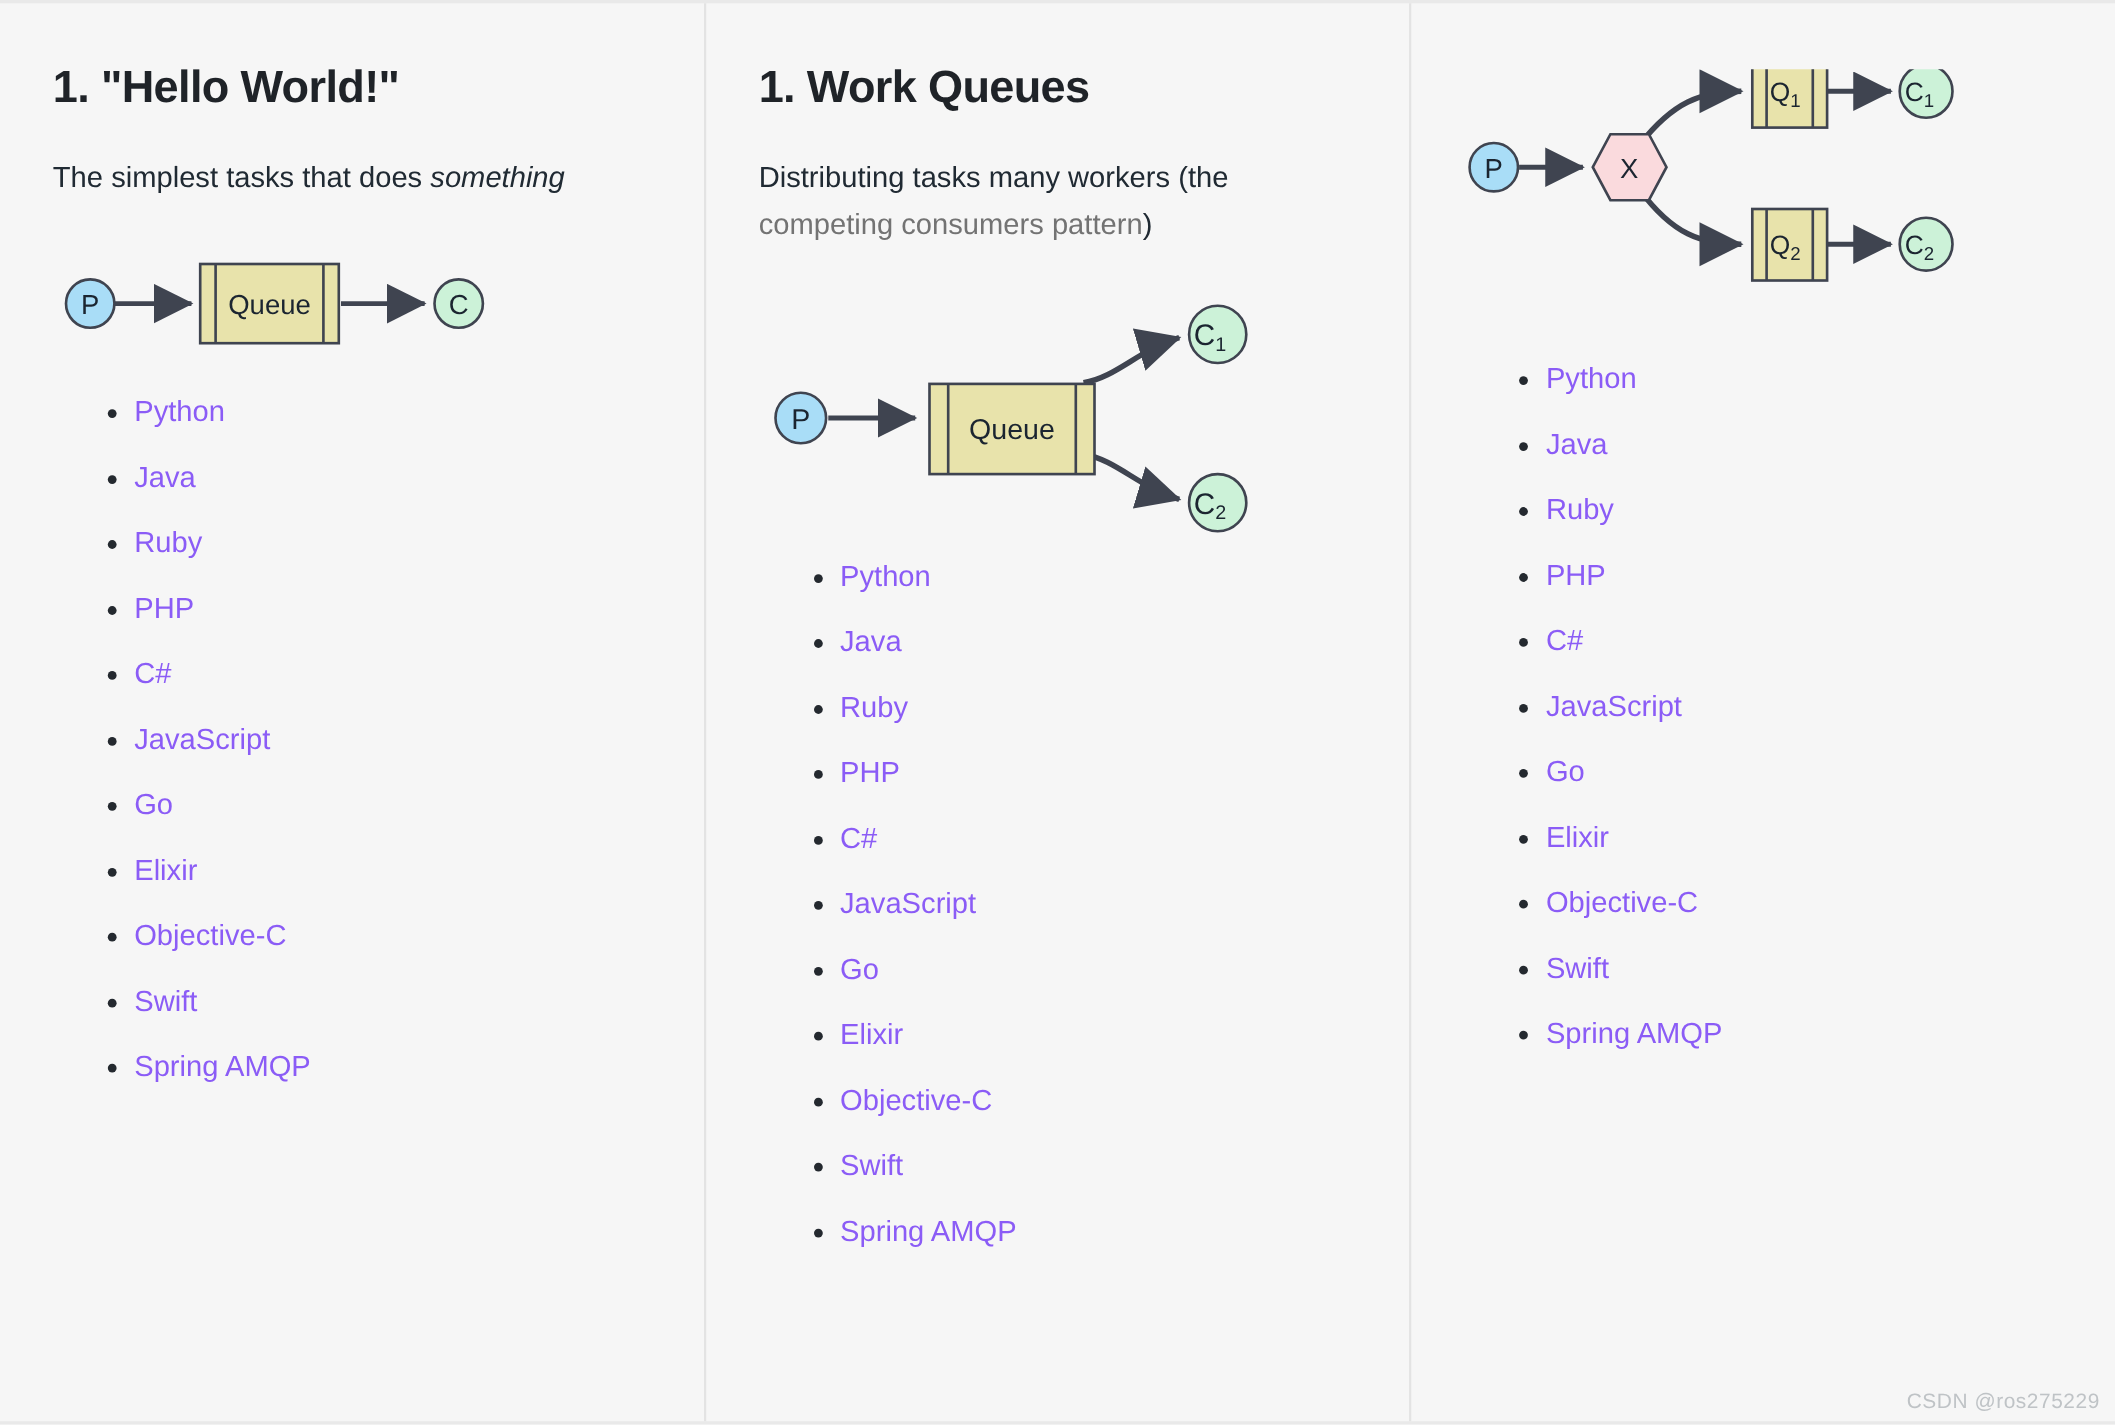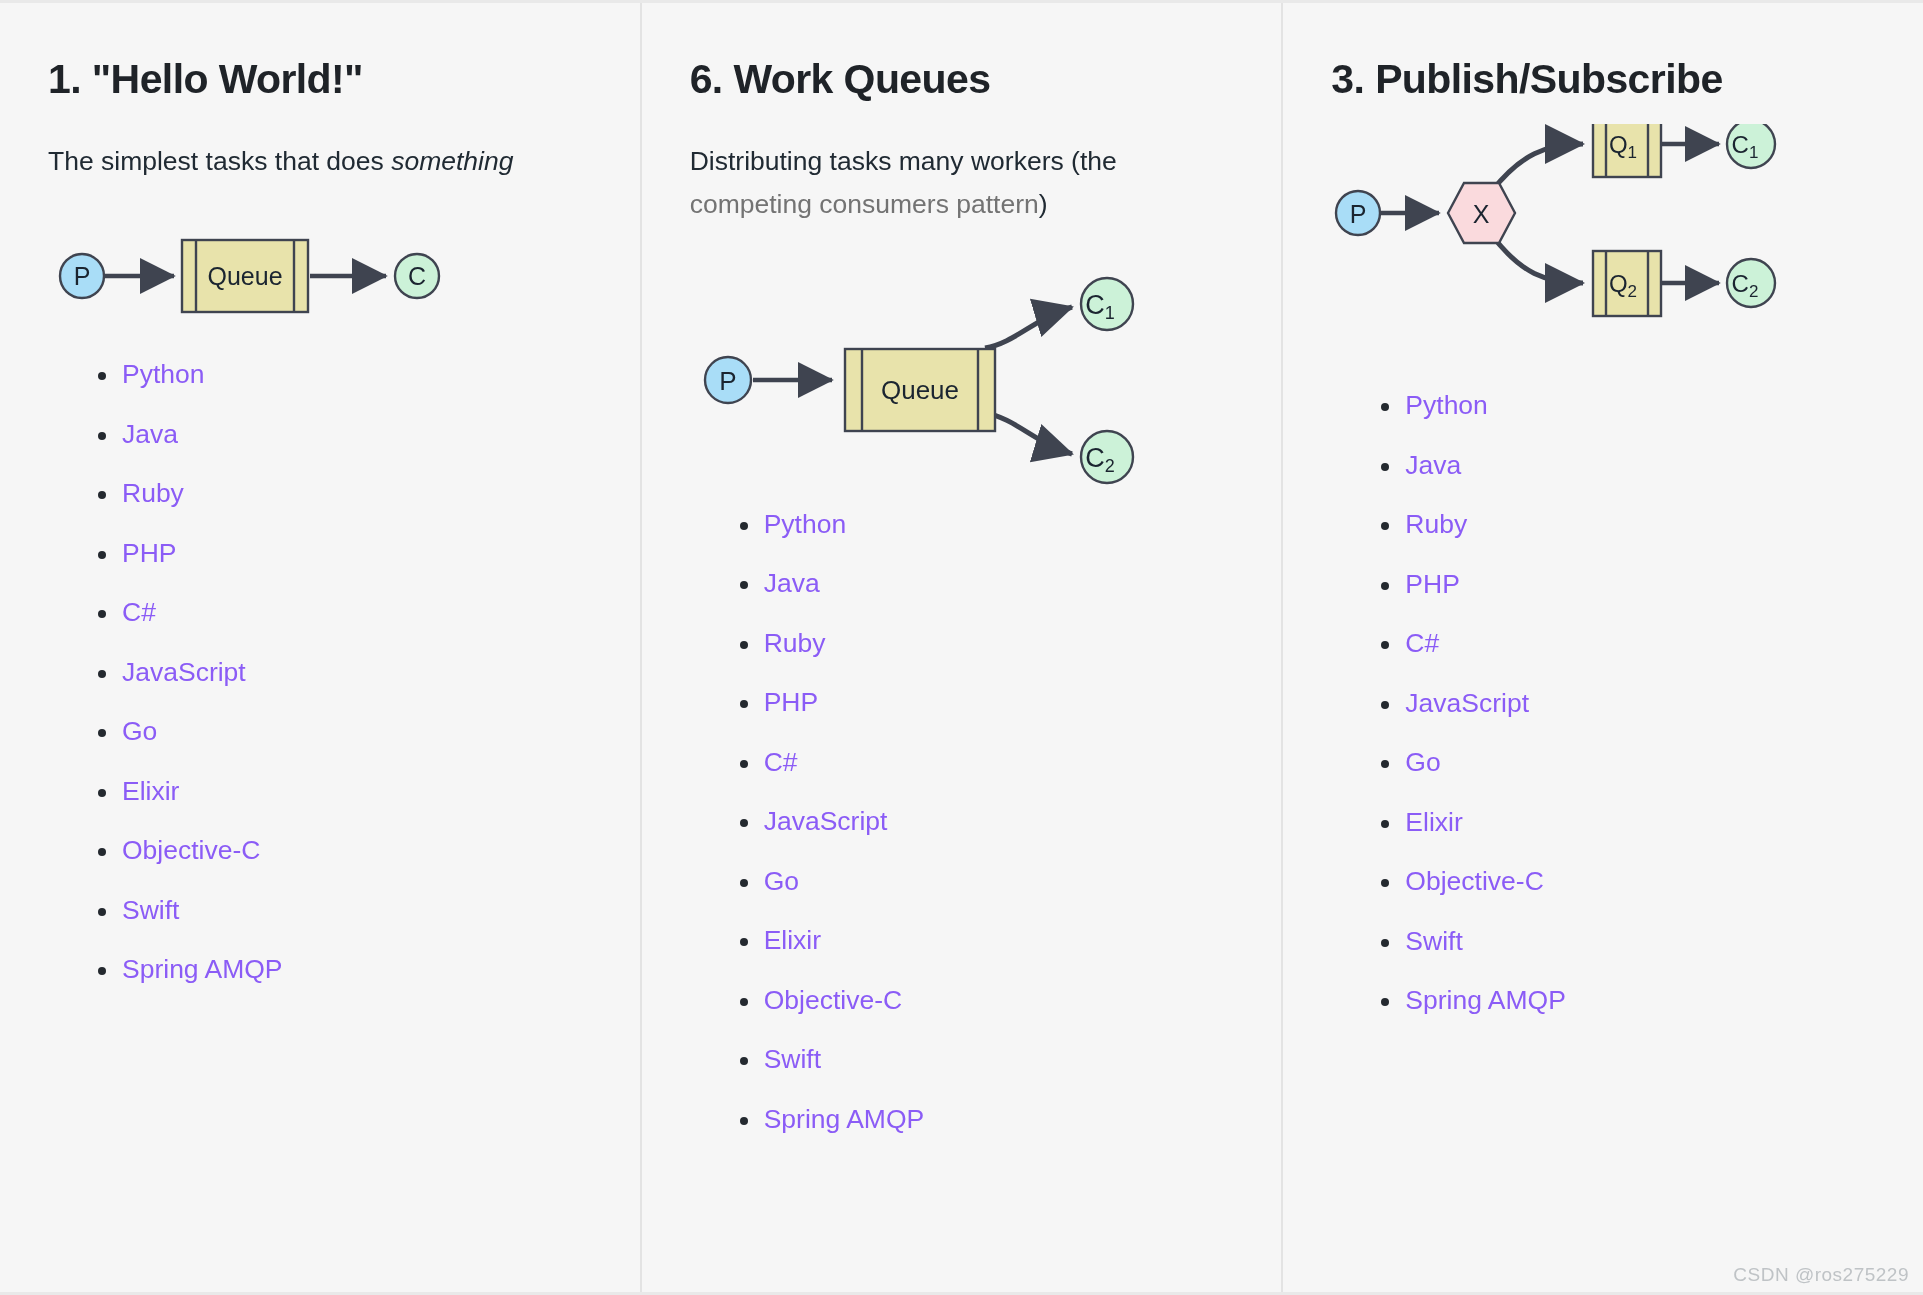--- a/index.html
+++ b/index.html
@@ -168,21 +168,21 @@
         <li><a class="lang-link" href="#">JavaScript</a></li>
         <li><a class="lang-link" href="#">Go</a></li>
         <li><a class="lang-link" href="#">Elixir</a></li>
         <li><a class="lang-link" href="#">Objective-C</a></li>
         <li><a class="lang-link" href="#">Swift</a></li>
         <li><a class="lang-link" href="#">Spring AMQP</a></li>
       </ul>
     </div>
 
     <div class="col">
-      <h2 class="col-title">6. Work Queues</h2>
+      <h2 class="col-title">1. Work Queues</h2>
 
       <p class="col-desc"><span>Distributing tasks many workers (the </span><a class="inline-link" href="#">competing consumers pattern</a><span>)</span></p>
 
       <div class="diagram d2">
         <svg width="500" height="235" viewBox="0 0 500 235" xmlns="http://www.w3.org/2000/svg">
           <defs>
             <marker id="arrow2" markerWidth="9" markerHeight="9" refX="7.6" refY="4" orient="auto" markerUnits="strokeWidth">
               <path d="M0,0 L0,8 L8,4 z" fill="#3f4450"></path>
             </marker>
           </defs>
@@ -226,21 +226,20 @@
         <li><a class="lang-link" href="#">JavaScript</a></li>
         <li><a class="lang-link" href="#">Go</a></li>
         <li><a class="lang-link" href="#">Elixir</a></li>
         <li><a class="lang-link" href="#">Objective-C</a></li>
         <li><a class="lang-link" href="#">Swift</a></li>
         <li><a class="lang-link" href="#">Spring AMQP</a></li>
       </ul>
     </div>
 
     <div class="col">
-      <h2 class="col-title">3. Publish/Subscribe</h2>
 
 
       <div class="diagram d3">
         <svg width="500" height="250" viewBox="0 0 500 250" xmlns="http://www.w3.org/2000/svg">
           <defs>
             <marker id="arrow3" markerWidth="9" markerHeight="9" refX="7.6" refY="4" orient="auto" markerUnits="strokeWidth">
               <path d="M0,0 L0,8 L8,4 z" fill="#3f4450"></path>
             </marker>
           </defs>
 

